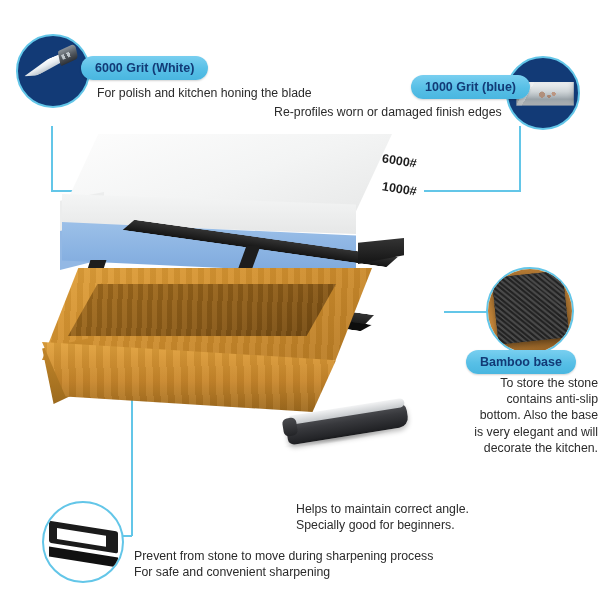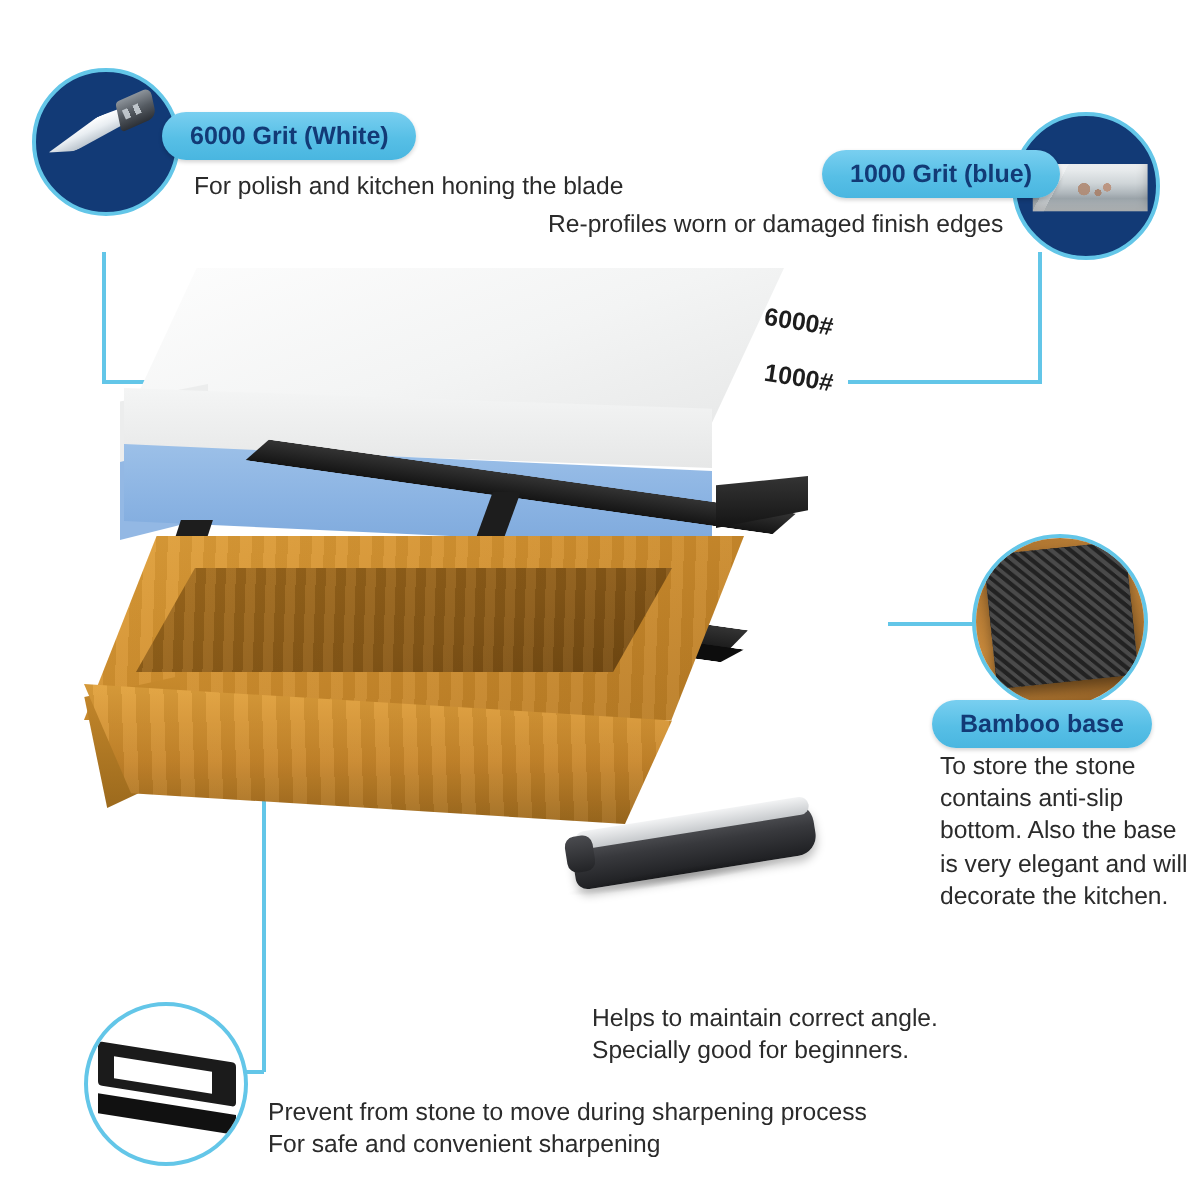--- a/index.html
+++ b/index.html
@@ -176,21 +176,21 @@
   }
 
   
   .desc {
     position: absolute;
     color: #2b2b2b;
     font-size: 12.3px;
     line-height: 1.32;
     white-space: pre-line;
   }
-  .desc.narrow { width: 128px; white-space: normal; }
+  .desc.narrow { width: 128px; white-space: normal; text-align: right; }
 
   
   .stone { position: absolute; }
   .stone .top-face {
     position: absolute;
     left: 0; top: 0;
     width: 330px; height: 78px;
     background: linear-gradient(160deg,#fdfdfd 0%,#f3f4f4 55%,#e7e8e8 100%);
     clip-path: polygon(11% 0%, 100% 0%, 89% 100%, 0% 100%);
   }

